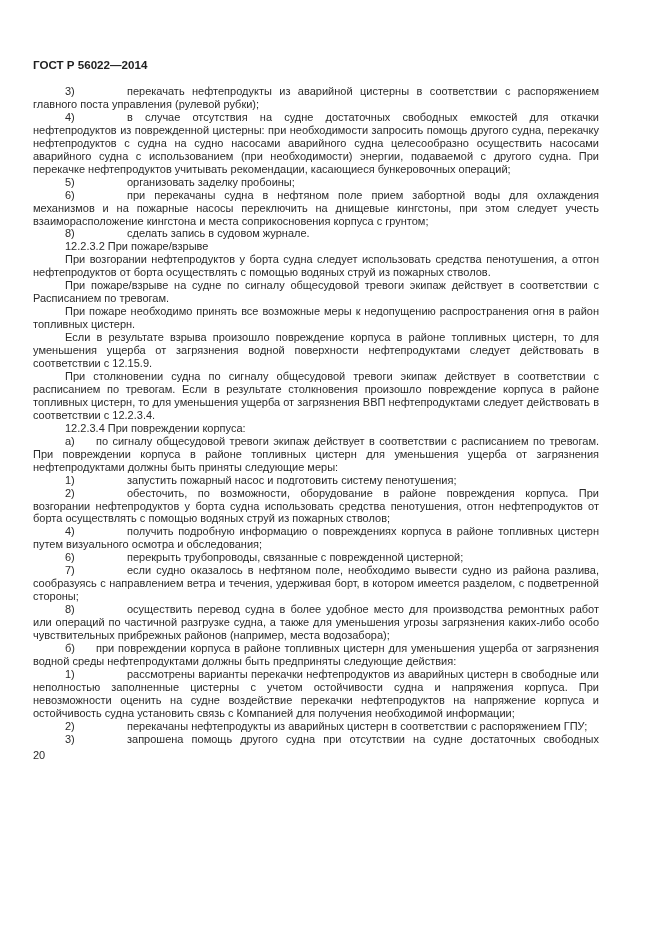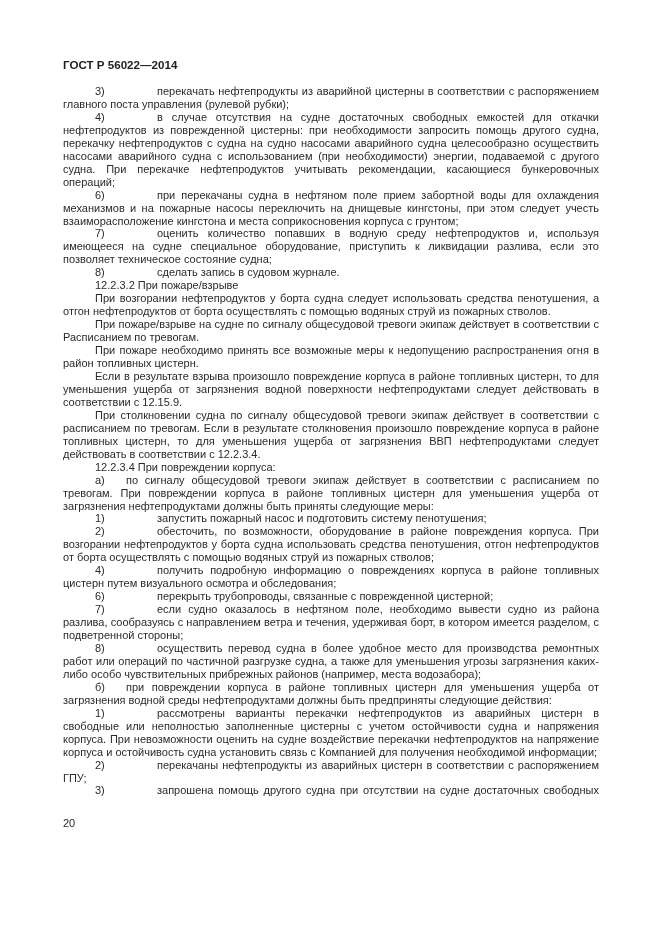--- a/index.html
+++ b/index.html
@@ -9,21 +9,21 @@
     background: #ffffff;
     font-family: "Liberation Sans", sans-serif;
     color: #2a2a2a;
     overflow: hidden;
   }
   .page {
     position: relative;
     width: 661px;
     height: 935px;
     box-sizing: border-box;
-    padding: 58px 62px 0 63px;
+    padding: 58px 62px 0 33px;
     background: #ffffff;
   }
   .doc-header {
     font-size: 11.6px;
     font-weight: bold;
     color: #1f1f1f;
     line-height: 13px;
     margin: 0 0 14px 0;
   }
   .body-text {
@@ -41,36 +41,36 @@
     display: inline-block;
     text-indent: 0;
     white-space: nowrap;
   }
   .num.wide { width: 62px; }
   .num.narrow { width: 31px; }
   .force-justify { text-align-last: justify; }
   .page-footer {
     font-size: 11px;
     line-height: 13px;
-    margin-top: 20px;
+    margin-top: 3px;
     text-align: left;
     text-indent: 0;
   }
 </style>
 </head>
 <body>
 
 <div class="page">
   <div class="doc-header">ГОСТ Р 56022—2014</div>
 
   <div class="body-text">
     <p><span class="num wide">3)</span><span>перекачать нефтепродукты из аварийной цистерны в соответствии с распоряжением главного поста управления (рулевой рубки);</span></p>
     <p><span class="num wide">4)</span><span>в случае отсутствия на судне достаточных свободных емкостей для откачки нефтепродуктов из поврежденной цистерны: при необходимости запросить помощь другого судна, перекачку нефтепродуктов с судна на судно насосами аварийного судна целесообразно осуществить насосами аварийного судна с использованием (при необходимости) энергии, подаваемой с другого судна. При перекачке нефтепродуктов учитывать рекомендации, касающиеся бункеровочных операций;</span></p>
+    <p><span class="num wide">5)</span><span>организовать заделку пробоины;</span></p>
     <p><span class="num wide">6)</span><span>при перекачаны судна в нефтяном поле прием забортной воды для охлаждения механизмов и на пожарные насосы переключить на днищевые кингстоны, при этом следует учесть взаиморасположение кингстона и места соприкосновения корпуса с грунтом;</span></p>
-    <p><span class="num wide">7)</span><span>оценить количество попавших в водную среду нефтепродуктов и, используя имеющееся на судне специальное оборудование, приступить к ликвидации разлива, если это позволяет техническое состояние судна;</span></p>
     <p><span class="num wide">8)</span><span>сделать запись в судовом журнале.</span></p>
     <p>12.2.3.2 При пожаре/взрыве</p>
     <p>При возгорании нефтепродуктов у борта судна следует использовать средства пенотушения, а отгон нефтепродуктов от борта осуществлять с помощью водяных струй из пожарных стволов.</p>
     <p>При пожаре/взрыве на судне по сигналу общесудовой тревоги экипаж действует в соответствии с Расписанием по тревогам.</p>
     <p>При пожаре необходимо принять все возможные меры к недопущению распространения огня в район топливных цистерн.</p>
     <p>Если в результате взрыва произошло повреждение корпуса в районе топливных цистерн, то для уменьшения ущерба от загрязнения водной поверхности нефтепродуктами следует действовать в соответствии с 12.15.9.</p>
     <p>При столкновении судна по сигналу общесудовой тревоги экипаж действует в соответствии с расписанием по тревогам. Если в результате столкновения произошло повреждение корпуса в районе топливных цистерн, то для уменьшения ущерба от загрязнения ВВП нефтепродуктами следует действовать в соответствии с 12.2.3.4.</p>
     <p>12.2.3.4 При повреждении корпуса:</p>
     <p><span class="num narrow">а)</span><span>по сигналу общесудовой тревоги экипаж действует в соответствии с расписанием по тревогам. При повреждении корпуса в районе топливных цистерн для уменьшения ущерба от загрязнения нефтепродуктами должны быть приняты следующие меры:</span></p>
     <p><span class="num wide">1)</span><span>запустить пожарный насос и подготовить систему пенотушения;</span></p>

